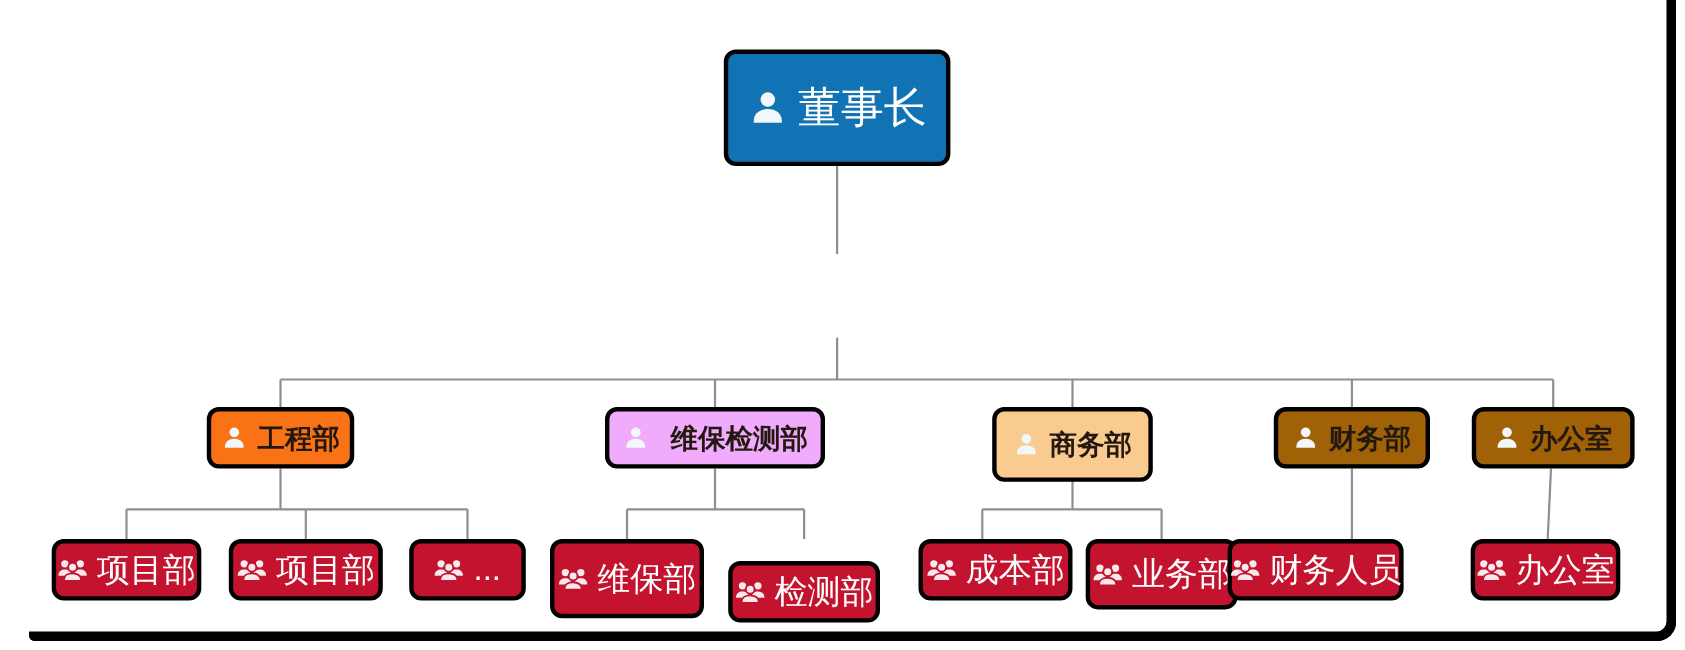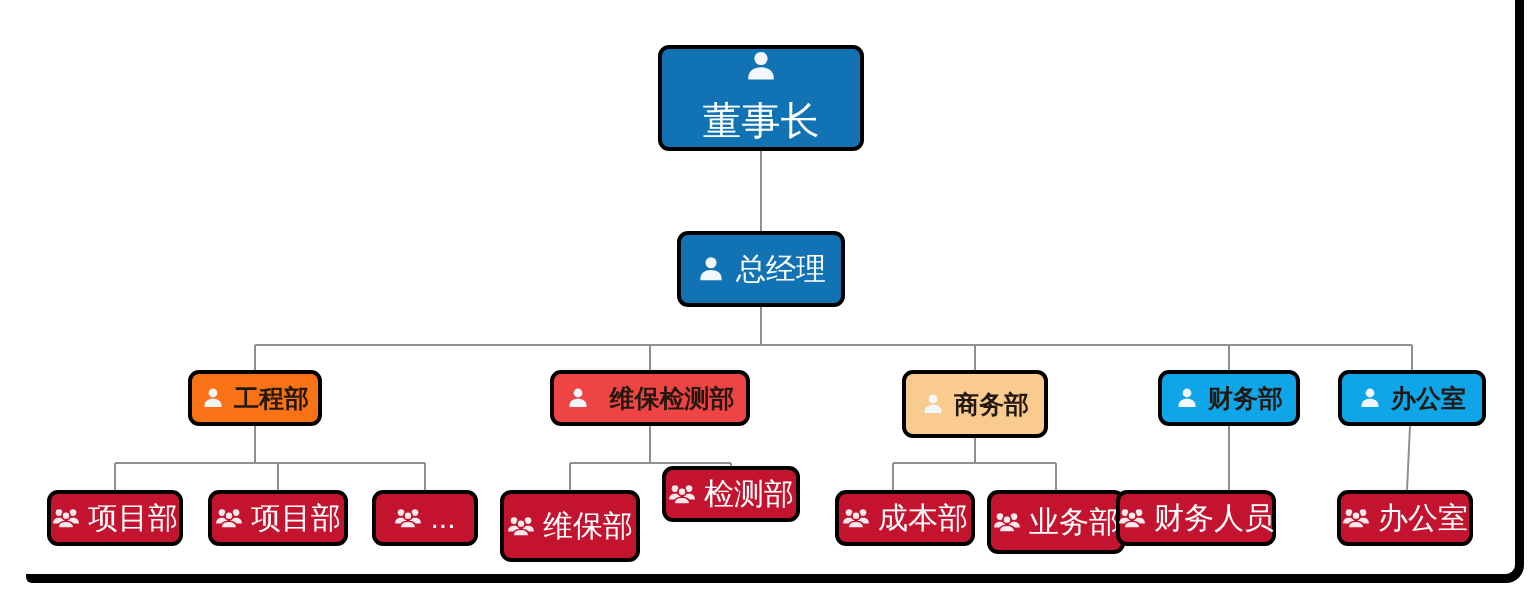--- a/index.html
+++ b/index.html
@@ -30,28 +30,28 @@
     border:4px solid #000;
     border-radius:11px;
     display:flex;
     align-items:center;
     justify-content:center;
     gap:10px;
     cursor:default;
     white-space:nowrap;
   }
   .node svg{flex:0 0 auto;display:block;}
-  .lvl1{background:#1173B4;color:#fff;font-size:39px;flex-direction:column;}
+  .lvl1{background:#1173B4;color:#fff;font-size:39px;}
   .lvl2{background:#1173B4;color:#fff;font-size:30px;}
   .lvl3{color:#23180f;font-size:25px;font-weight:bold;gap:9px;}
   .lvl4{background:#C3132F;color:#fff;font-size:30px;gap:8px;}
   .bg-pink{background:#f97316;}
-  .bg-teal{background:#ef4444;gap:20px;}
+  .bg-teal{background:#f0abfc;gap:20px;}
   .bg-orange{background:#FACB8E;}
-  .bg-ltblue{background:#0ea5e9;}
+  .bg-ltblue{background:#a16207;}
   .icon-user{fill:#f2f7fb;}
   .icon-users{fill:#f6e9ec;}
   .lvl1 .icon-user svg{width:36px;height:36px;}
 </style>
 </head>
 <body>
 
 <div class="canvas">
 
   <svg class="connectors" width="1532" height="591">
@@ -92,29 +92,20 @@
   <div class="node lvl1" style="left:658px;top:45px;width:206px;height:106px;">
     <span class="icon-user">
       <svg width="38" height="38" viewBox="0 0 24 24">
           <circle cx="12" cy="7" r="4.4"></circle>
           <path d="M3.5 21 v-1.2 c0-4.4 3.8-7 8.5-7 s8.5 2.6 8.5 7 V21 z"></path>
         </svg>
     </span>
     <span>董事长</span>
   </div>
 
-  <div class="node lvl2" style="left:677px;top:231px;width:168px;height:76px;">
-    <span class="icon-user">
-      <svg width="30" height="30" viewBox="0 0 24 24">
-          <circle cx="12" cy="7" r="4.4"></circle>
-          <path d="M3.5 21 v-1.2 c0-4.4 3.8-7 8.5-7 s8.5 2.6 8.5 7 V21 z"></path>
-        </svg>
-    </span>
-    <span>总经理</span>
-  </div>
 
   <div class="node lvl3 bg-pink" style="left:188px;top:370px;width:134px;height:56px;">
     <span class="icon-user">
       <svg width="24" height="24" viewBox="0 0 24 24">
           <circle cx="12" cy="7" r="4.4"></circle>
           <path d="M3.5 21 v-1.2 c0-4.4 3.8-7 8.5-7 s8.5 2.6 8.5 7 V21 z"></path>
         </svg>
     </span>
     <span>工程部</span>
   </div>
@@ -216,21 +207,21 @@
           <path d="M19.5 21 v-1 c0-4 3.4-6.4 7.5-6.4 s7.5 2.4 7.5 6.4 v1 z"></path>
           <g stroke="#C3132F" stroke-width="2.2">
             <circle cx="18" cy="11" r="5.2"></circle>
             <path d="M8 27 v-1.4 c0-4.6 4.4-7.4 10-7.4 s10 2.8 10 7.4 V27 z"></path>
           </g>
         </svg>
     </span>
     <span>维保部</span>
   </div>
 
-  <div class="node lvl4" style="left:662px;top:466px;width:138px;height:56px;">
+  <div class="node lvl4" style="left:662px;top:510px;width:138px;height:56px;">
     <span class="icon-users">
       <svg width="28" height="22" viewBox="0 0 36 28">
           <circle cx="9" cy="7" r="4.3"></circle>
           <path d="M1.5 21 v-1 c0-4 3.4-6.4 7.5-6.4 s7.5 2.4 7.5 6.4 v1 z"></path>
           <circle cx="27" cy="7" r="4.3"></circle>
           <path d="M19.5 21 v-1 c0-4 3.4-6.4 7.5-6.4 s7.5 2.4 7.5 6.4 v1 z"></path>
           <g stroke="#C3132F" stroke-width="2.2">
             <circle cx="18" cy="11" r="5.2"></circle>
             <path d="M8 27 v-1.4 c0-4.6 4.4-7.4 10-7.4 s10 2.8 10 7.4 V27 z"></path>
           </g>

